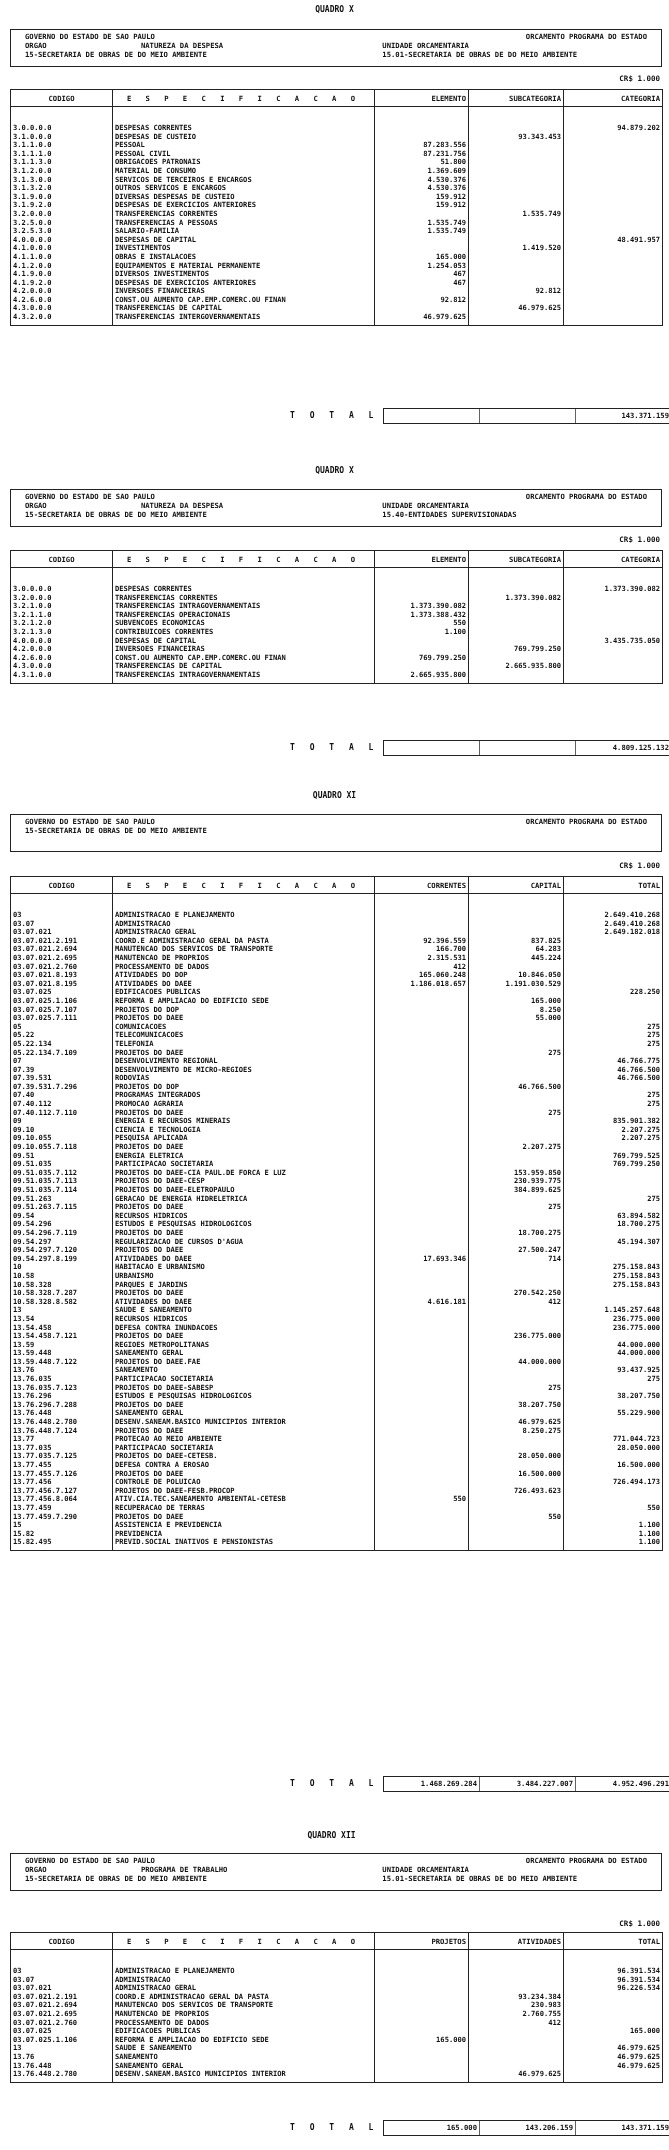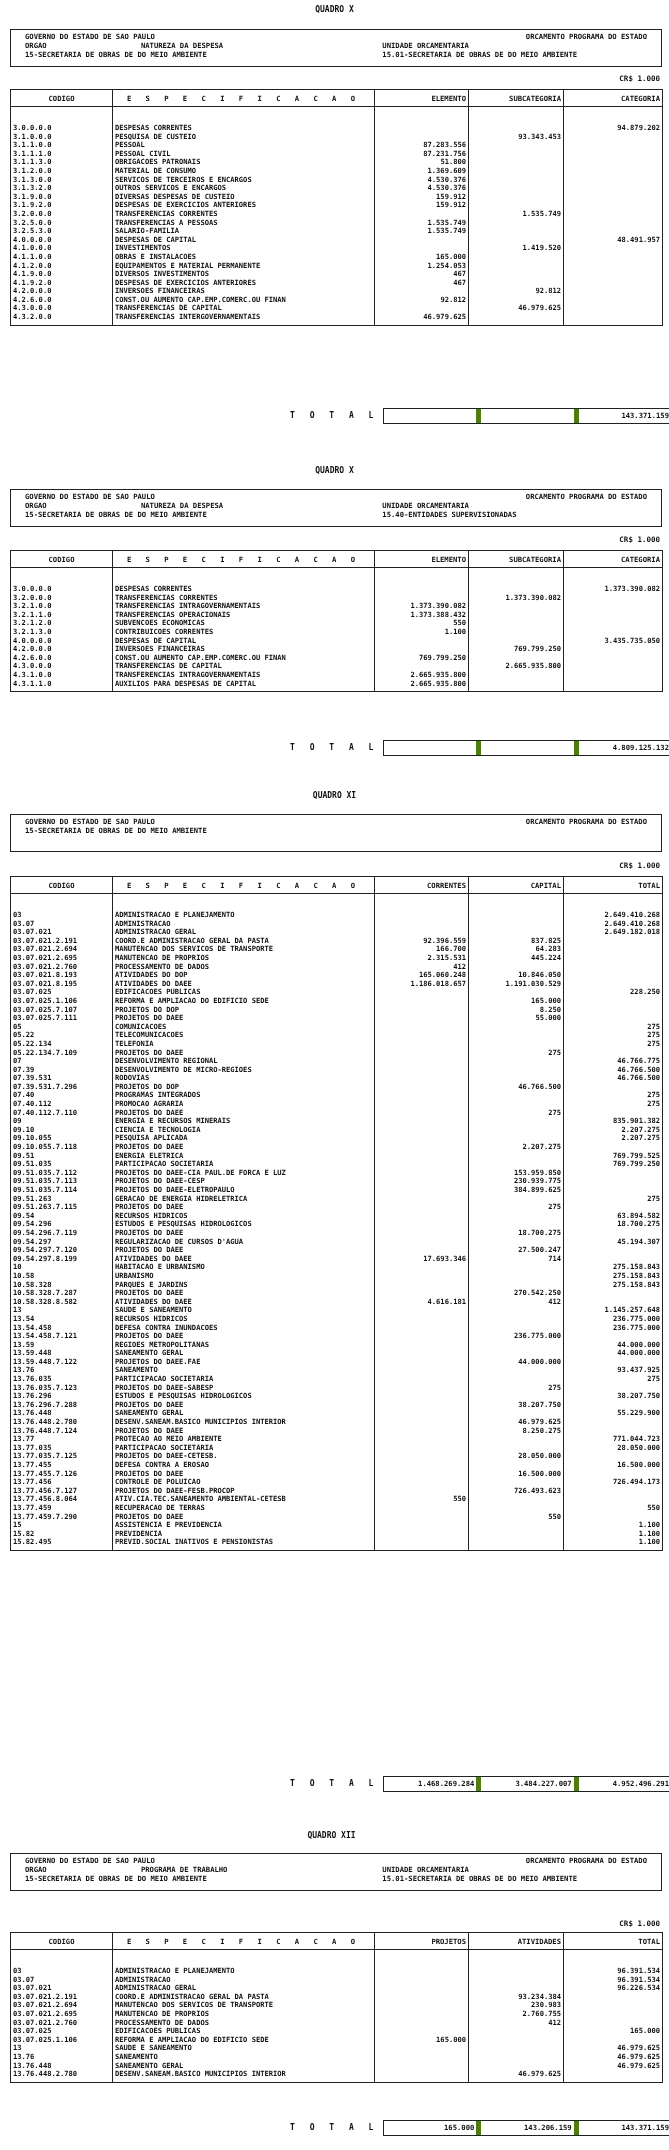--- a/index.html
+++ b/index.html
@@ -17,21 +17,21 @@
   table.t td { border-left:1px solid #222; border-right:1px solid #222; padding:0 2px; height:8.6px; line-height:8.6px;
                white-space:nowrap; overflow:hidden; }
   table.t tbody tr:first-child td { padding-top:17px; }
   table.t tbody tr:last-child td { padding-bottom:3px; }
   td.num { text-align:right; }
   th.sp { letter-spacing:5px; }
   th.rt { text-align:right; }
   .tot { position:absolute; left:10px; width:652px; height:16px; }
   .tot .lbl { position:absolute; left:280px; font-size:8px; letter-spacing:5px; line-height:16px; }
   .tot .box { position:absolute; left:373px; width:289px; height:16px; border:1.5px solid #222; box-sizing:border-box; display:flex; }
-  .tot .box div { flex:1; border-right:5px solid #4d7c0f; text-align:right; padding-right:2px; font-size:7.2px; line-height:13px; }
+  .tot .box div { flex:1; border-right:1px solid #4d7c0f; text-align:right; padding-right:2px; font-size:7.2px; line-height:13px; }
   .tot .box div:last-child { border-right:none; }
 </style>
 </head>
 <body>
 
 <section class="sec" style="top:0;">
   <div class="qtitle" style="position:absolute;top:4px;width:669px;">QUADRO X</div>
   <div class="hbox" style="top:29px;height:38px;">
     <div class="hrow"><span>GOVERNO DO ESTADO DE SAO PAULO</span><span>ORCAMENTO PROGRAMA DO ESTADO</span></div>
     <div class="hrow"><span style="width:120px;display:inline-block">ORGAO</span><span style="width:250px;display:inline-block">NATUREZA DA DESPESA</span><span style="width:274px;display:inline-block">UNIDADE ORCAMENTARIA</span></div>
@@ -58,21 +58,21 @@
     <tbody>
         <tr>
           <td>3.0.0.0.0</td>
           <td>DESPESAS CORRENTES</td>
           <td class="num"></td>
           <td class="num"></td>
           <td class="num">94.879.202</td>
         </tr>
         <tr>
           <td>3.1.0.0.0</td>
-          <td>PESQUISA DE CUSTEIO</td>
+          <td>DESPESAS DE CUSTEIO</td>
           <td class="num"></td>
           <td class="num">93.343.453</td>
           <td class="num"></td>
         </tr>
         <tr>
           <td>3.1.1.0.0</td>
           <td>PESSOAL</td>
           <td class="num">87.283.556</td>
           <td class="num"></td>
           <td class="num"></td>
@@ -325,27 +325,20 @@
           <td class="num">2.665.935.800</td>
           <td class="num"></td>
         </tr>
         <tr>
           <td>4.3.1.0.0</td>
           <td>TRANSFERENCIAS INTRAGOVERNAMENTAIS</td>
           <td class="num">2.665.935.800</td>
           <td class="num"></td>
           <td class="num"></td>
         </tr>
-        <tr>
-          <td>4.3.1.1.0</td>
-          <td>AUXILIOS PARA DESPESAS DE CAPITAL</td>
-          <td class="num">2.665.935.800</td>
-          <td class="num"></td>
-          <td class="num"></td>
-        </tr>
       </tbody>
   </table>
   <div class="tot" style="top:275px;">
     <span class="lbl">T O T A L</span>
     <div class="box">
       <div></div>
       <div></div>
       <div>4.809.125.132</div>
     </div>
   </div>

